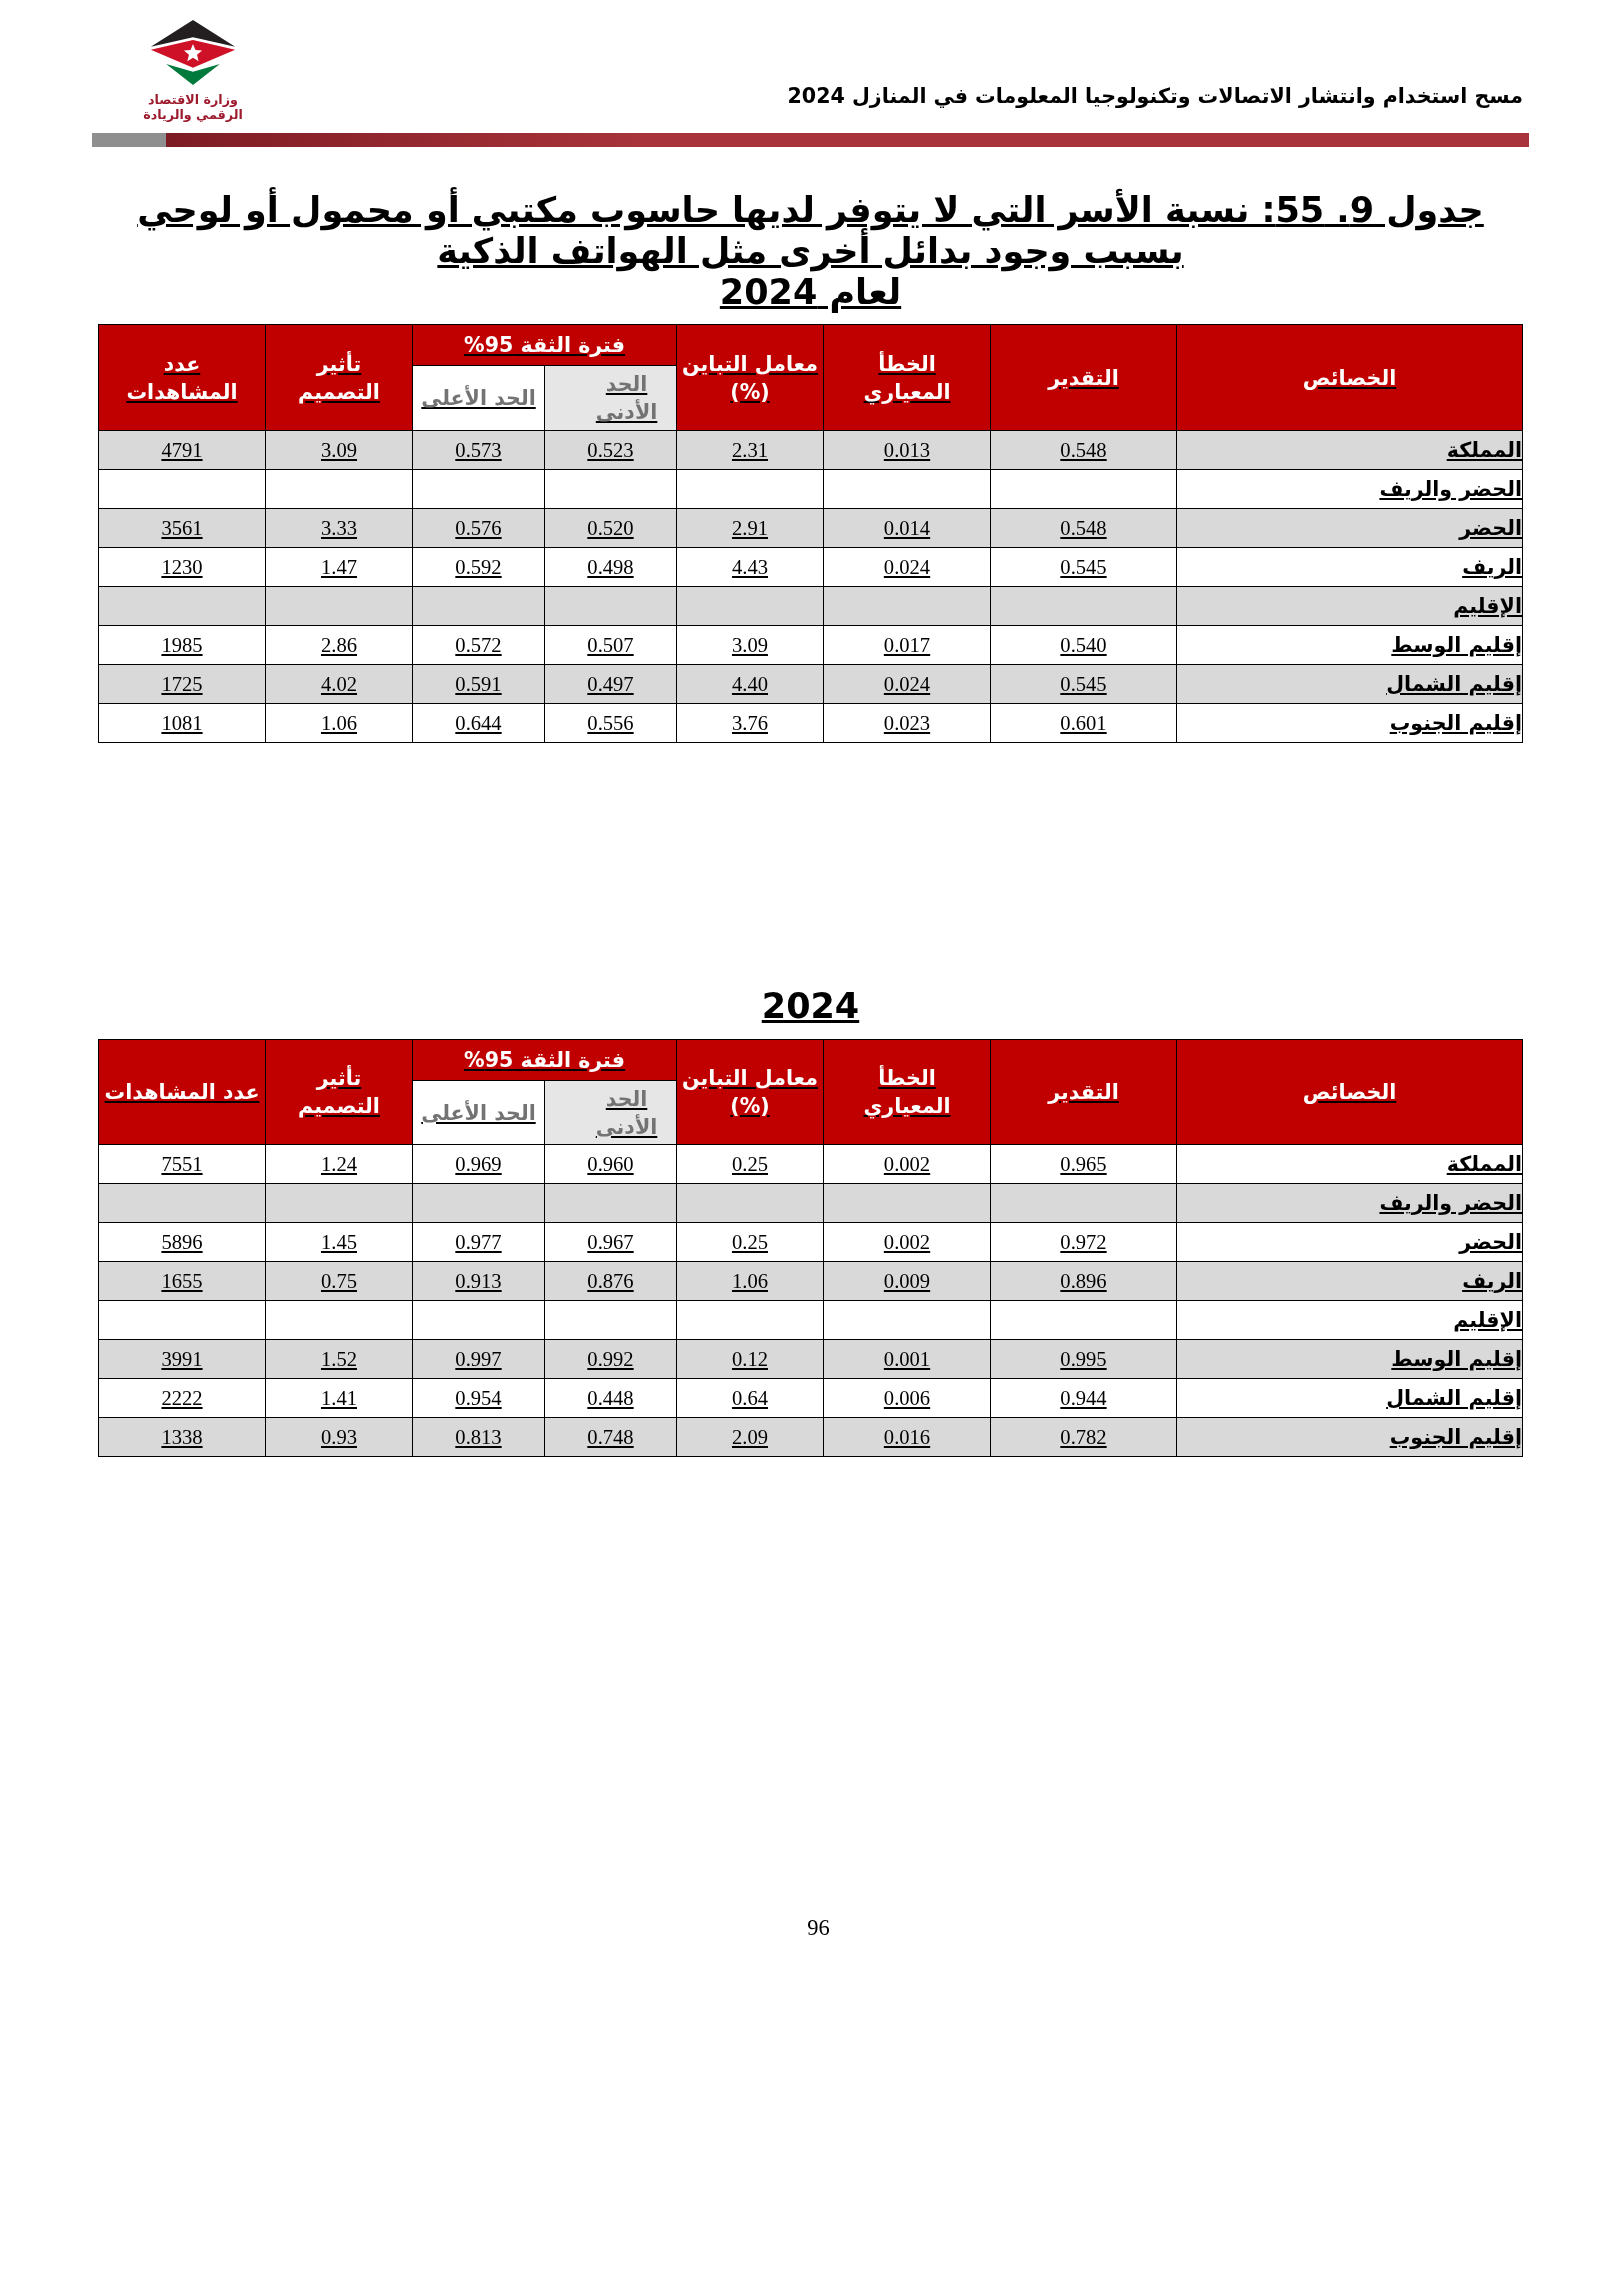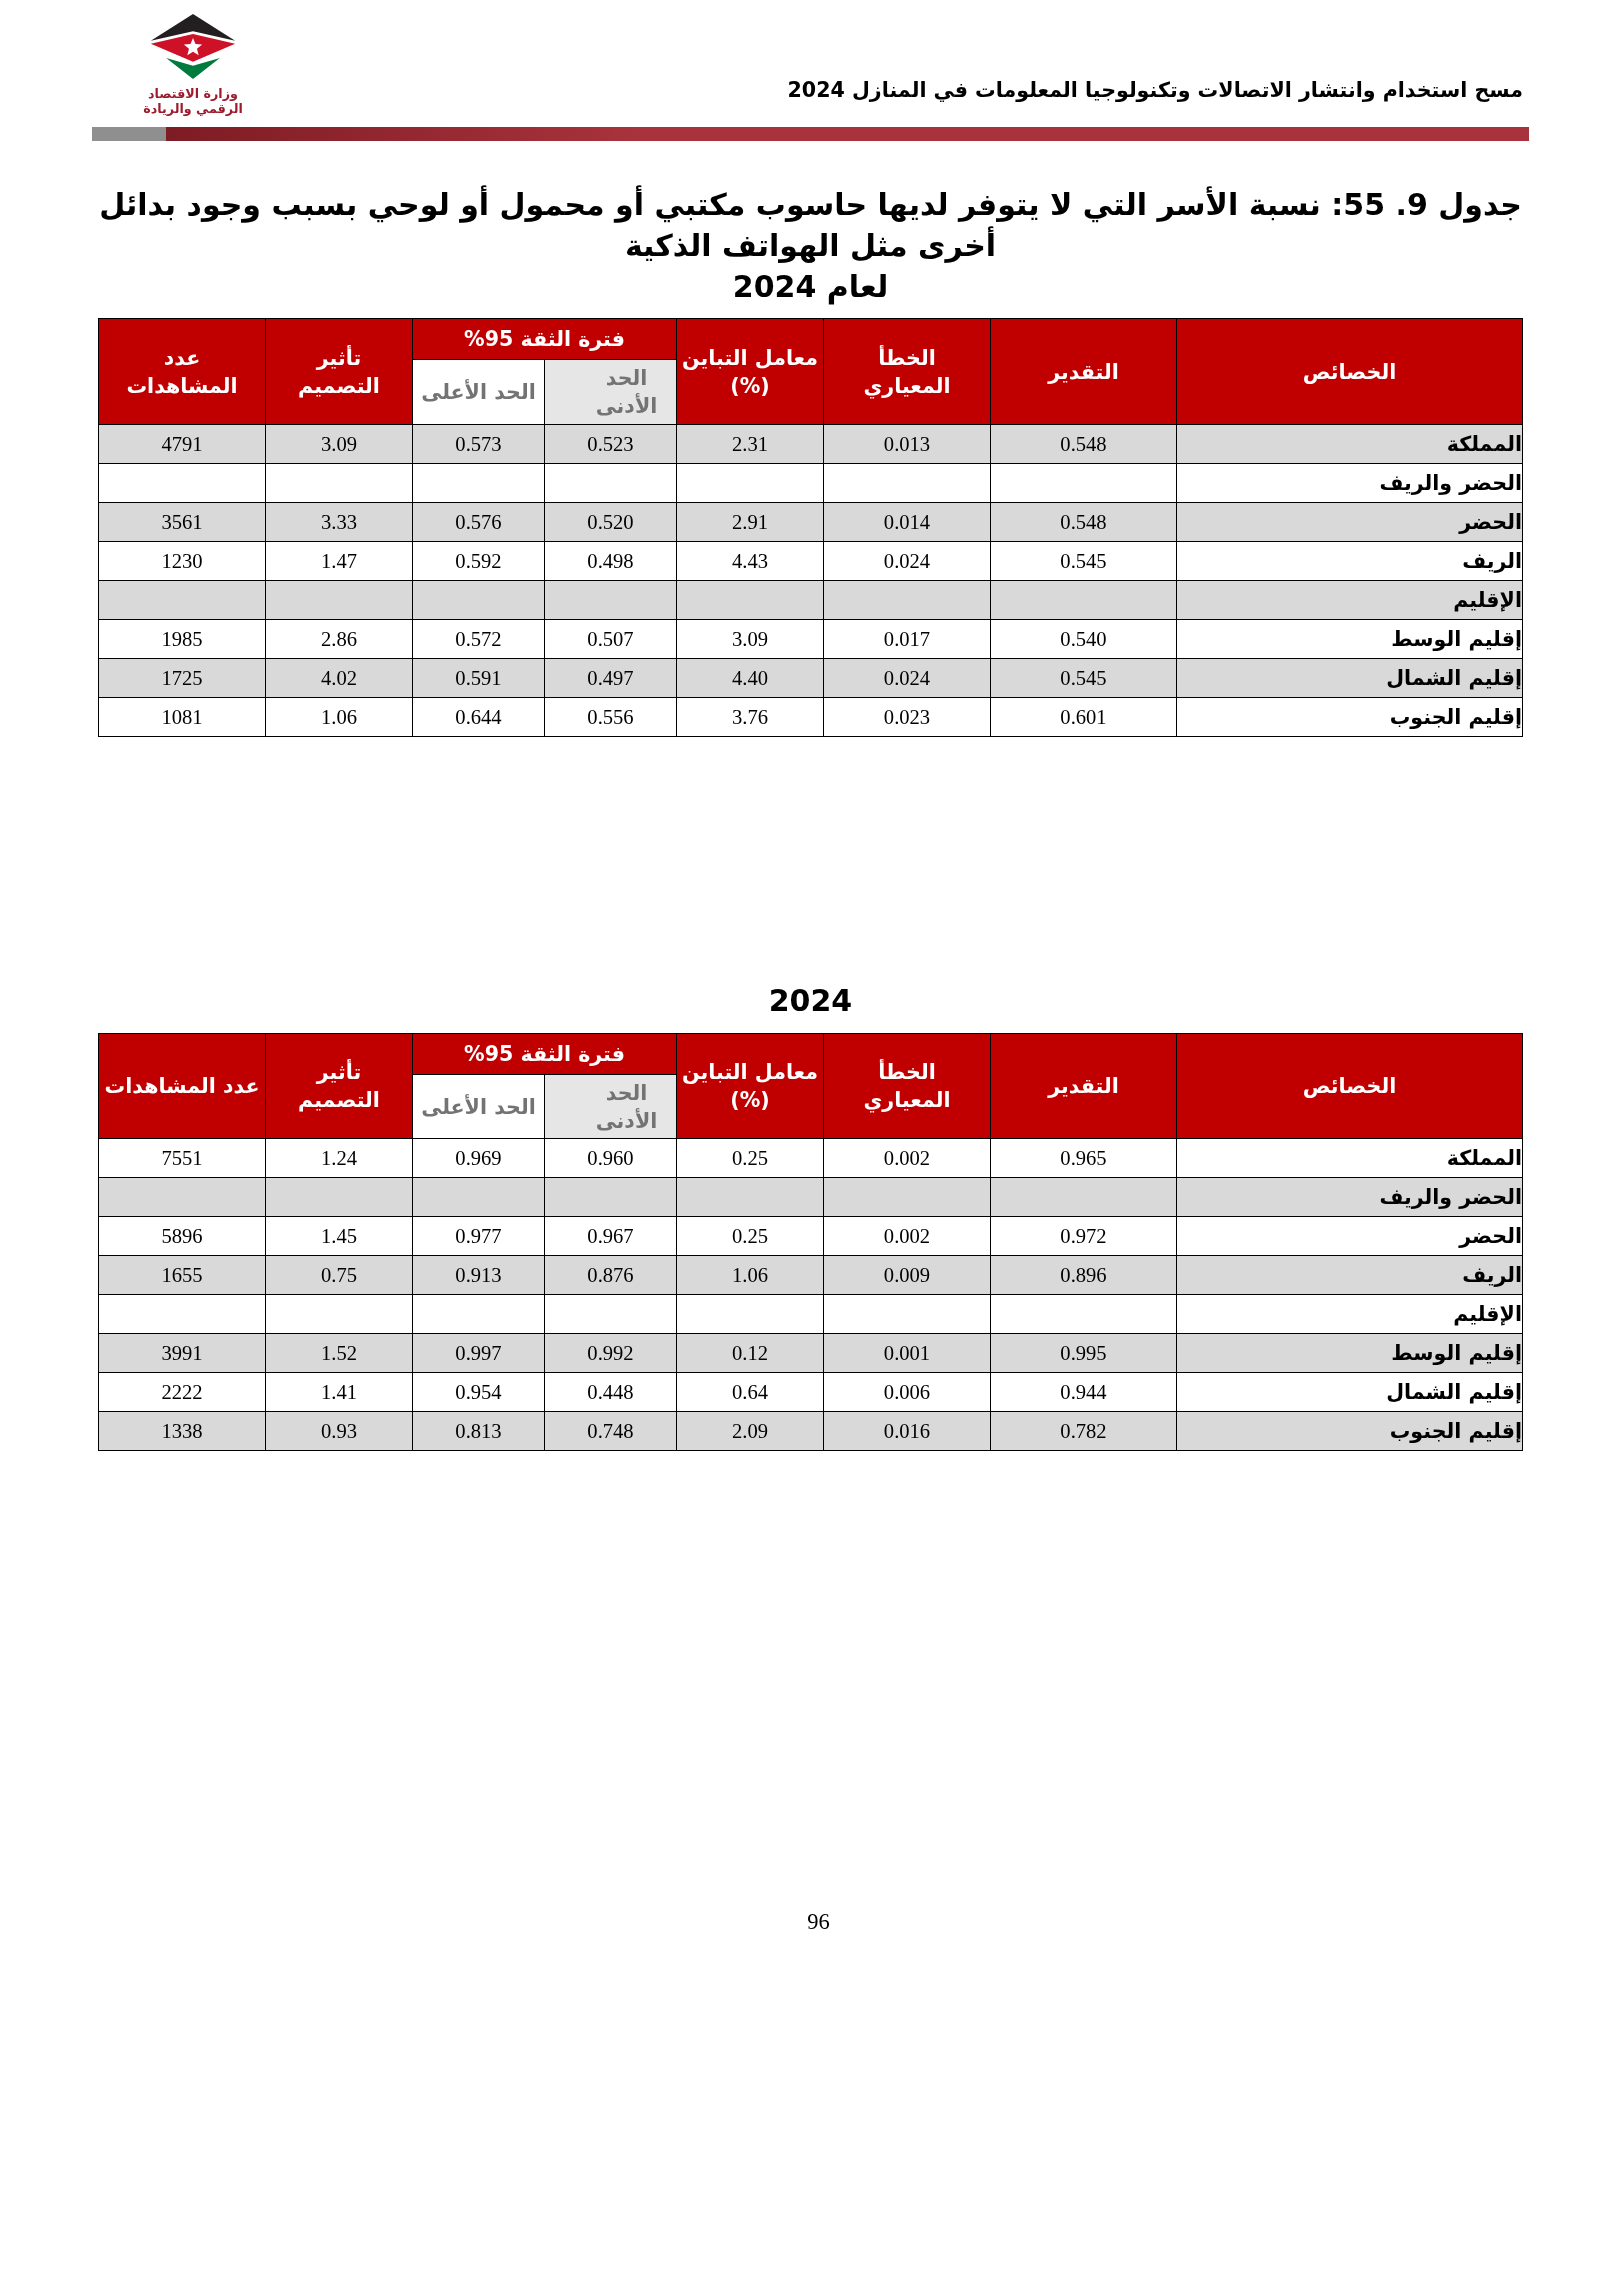--- a/index.html
+++ b/index.html
@@ -3,24 +3,25 @@
 <meta charset="utf-8">
 <style>
   * { margin:0; padding:0; box-sizing:border-box; }
   html,body { background:#ffffff; }
   body { font-family:"DejaVu Sans", sans-serif; color:#000; }
 
   .page {
     position:relative;
     width:1621px;
     height:2218px;
-    margin:0 auto;
+    margin:6px auto;
     background:#fff;
     direction:rtl;
     overflow:hidden;
+    text-decoration:underline;
   }
 
   
   .page-header { position:relative; height:127px; }
 
   .logo {
     position:absolute;
     left:135px; top:11.8px;
     width:116px;
     text-align:center;
@@ -38,21 +39,21 @@
   }
 
   .divider { margin:0 92px; height:13.7px; display:flex; direction:ltr; }
   .divider-gray { width:74px; background:#8f8f8f; }
   .divider-red { flex:1; background:linear-gradient(90deg,#7e1c23 0%, #a8333c 35%, #a8333c 100%); }
 
   
   .table-title {
     margin:43px 98px 0 98px;
     text-align:center;
-    font-size:30px;
+    font-size:35px;
     font-weight:bold;
     line-height:41px;
     font-family:"DejaVu Sans", sans-serif;
   }
   .table-block-2 { margin-top:202px; }
 
   
   table.stats-table {
     width:1424px;
     margin:11.8px auto 0 auto;

